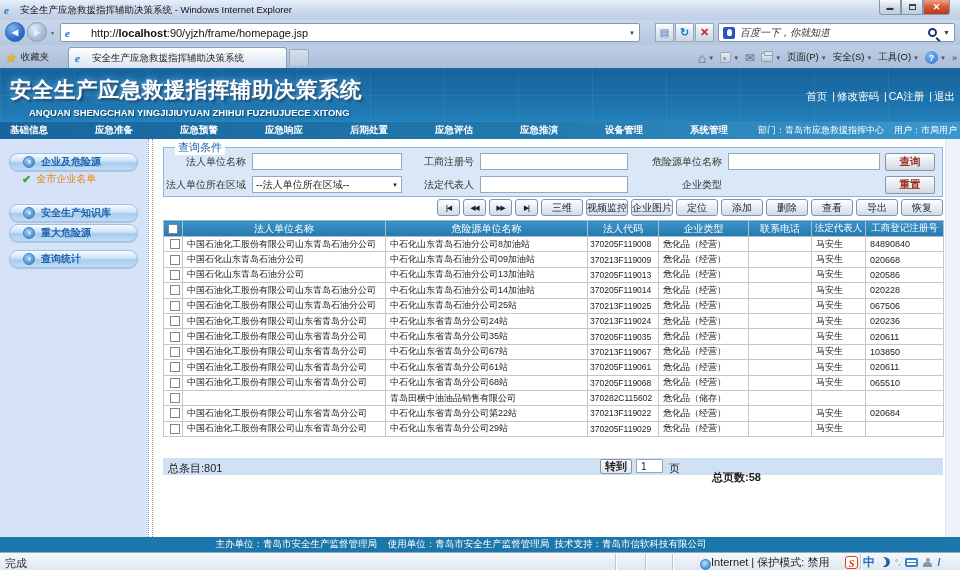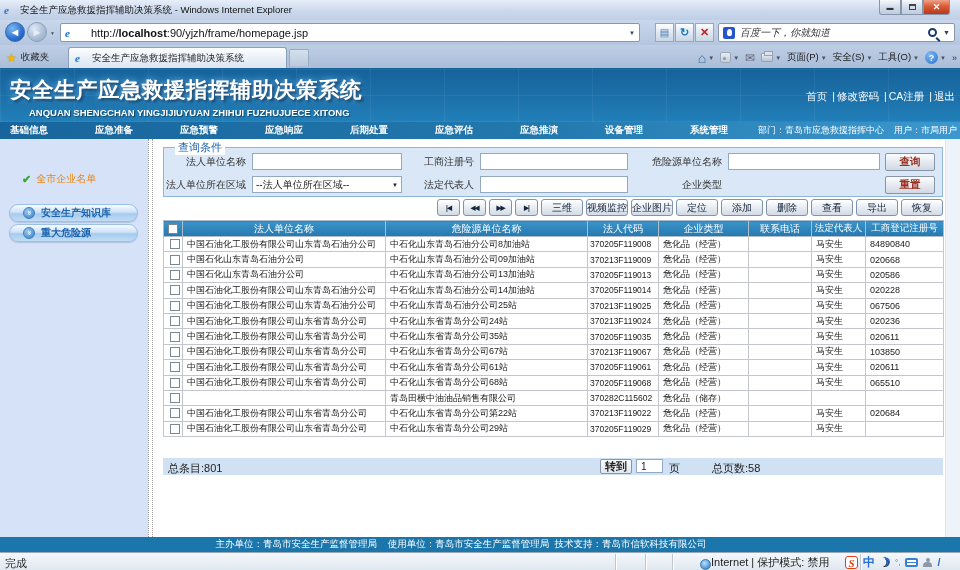--- a/index.html
+++ b/index.html
@@ -112,21 +112,21 @@
 .grid td { height:15.4px; border:1px solid #c3c7cd; font-size:9px; color:#1a1a1a; padding:0 1px 0 4px; overflow:hidden; white-space:nowrap; }
 .grid td.code { font-size:8.5px; padding-left:2px; }
 .cb { width:10px; height:10px; border:1px solid #7a8896; background:#fff; margin:0 auto; }
 
 
 .pager { position:absolute; left:10px; top:319px; width:780px; height:17px; background:#cfe1f3; font-size:11px; color:#222; }
 .pg-total { position:absolute; left:5px; top:3px; }
 .pg-goto { position:absolute; left:437px; top:1px; width:32px; height:15px; border:1px solid #8894a8; border-radius:2px; background:linear-gradient(#fdfdfe,#e0e6ee); display:flex; align-items:center; justify-content:center; font-size:11px; font-weight:bold; color:#222; }
 .pg-input { position:absolute; left:473px; top:1px; width:27px; height:14px; border:1px solid #93a8c2; background:#fff; font-size:10px; padding-left:4px; line-height:13px; }
 .pg-unit { position:absolute; left:506px; top:3px; }
-.pg-pages { position:absolute; left:549px; top:3px; }
+.pg-pages { position:absolute; left:549px; top:12px;font-weight:bold; }
 
 
 .pagefooter { left:0; top:537px; width:960px; height:15px; background:#1b76ac; color:#fff; font-size:9.5px; display:flex; align-items:center; justify-content:center; padding-right:38px; white-space:pre; }
 
 
 .statusbar { left:0; top:552px; width:960px; height:18px; background:linear-gradient(#f5f8fb,#dfe7f0); border-top:1px solid #98a8b8; font-size:11px; color:#222; }
 .st-left { position:absolute; left:5px; top:3px; }
 .st-sep { position:absolute; top:1px; width:1px; height:16px; background:#bcc6d2; box-shadow:1px 0 0 #fff; }
 .st-zone { position:absolute; left:700px; top:2px; display:flex; align-items:flex-end; }
 .globe { width:11px; height:11px; border-radius:50%; background:radial-gradient(circle at 40% 35%,#bfe0f8,#4a94d8 70%,#2a6aa8); border:1px solid #3a7ab0; }
@@ -234,35 +234,47 @@
       <span class="menu-item">系统管理</span>
     </div>
   <div class="menu-right">
     <span>部门：青岛市应急救援指挥中心</span>
     <span>用户：市局用户</span>
   </div>
 </div>
 
 <div class="abs content">
   <div class="sidebar">
+    <div class="side-btn sb0">
+        <span class="side-ico">
+          <span>»</span>
+        </span>
+        <span>企业及危险源</span>
+      </div>
     <div class="side-sel">
         <span class="checkmark">✔</span>
         <span>全市企业名单</span>
       </div>
     <div class="side-btn sb1">
         <span class="side-ico">
           <span>»</span>
         </span>
         <span>安全生产知识库</span>
       </div>
     <div class="side-btn sb2">
         <span class="side-ico">
           <span>»</span>
         </span>
         <span>重大危险源</span>
+      </div>
+    <div class="side-btn sb3">
+        <span class="side-ico">
+          <span>»</span>
+        </span>
+        <span>查询统计</span>
       </div>
   </div>
   <div class="splitter"></div>
   <div class="main">
     <div class="rightstrip"></div>
 
     <div class="qf">
       <span class="qf-legend">查询条件</span>
       <div class="qf-row">
         <span class="ql ql1">法人单位名称</span>

